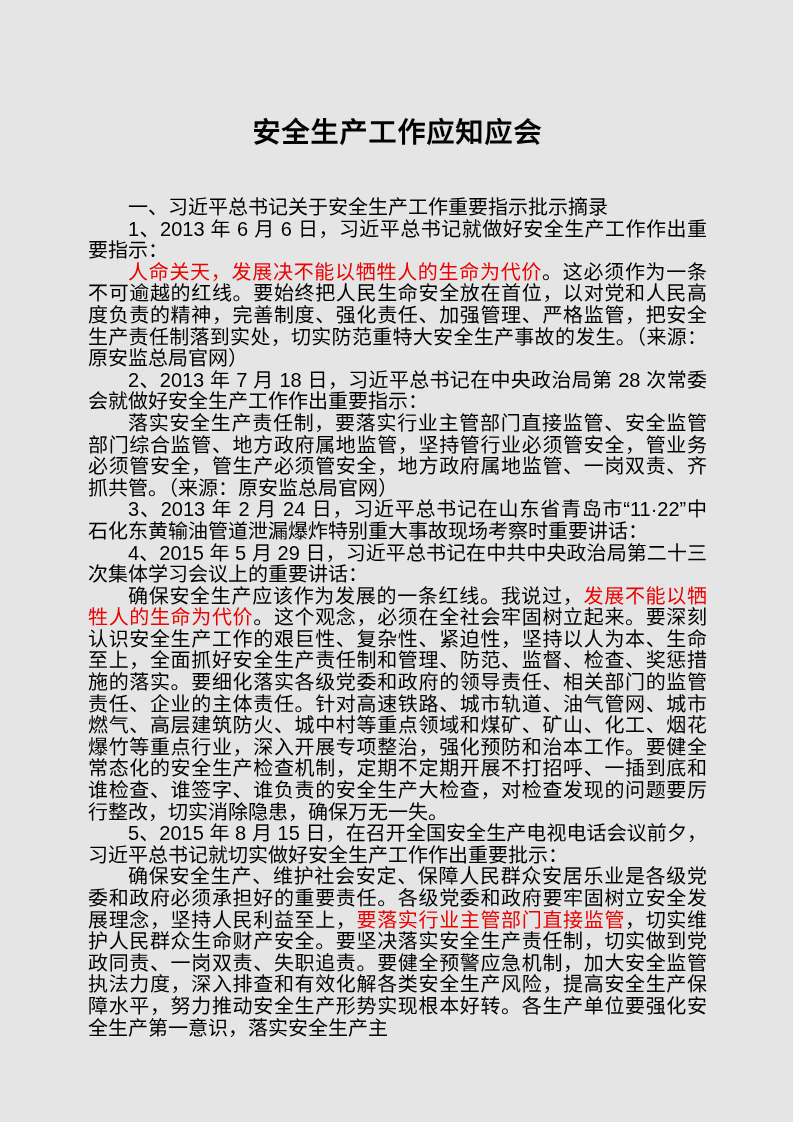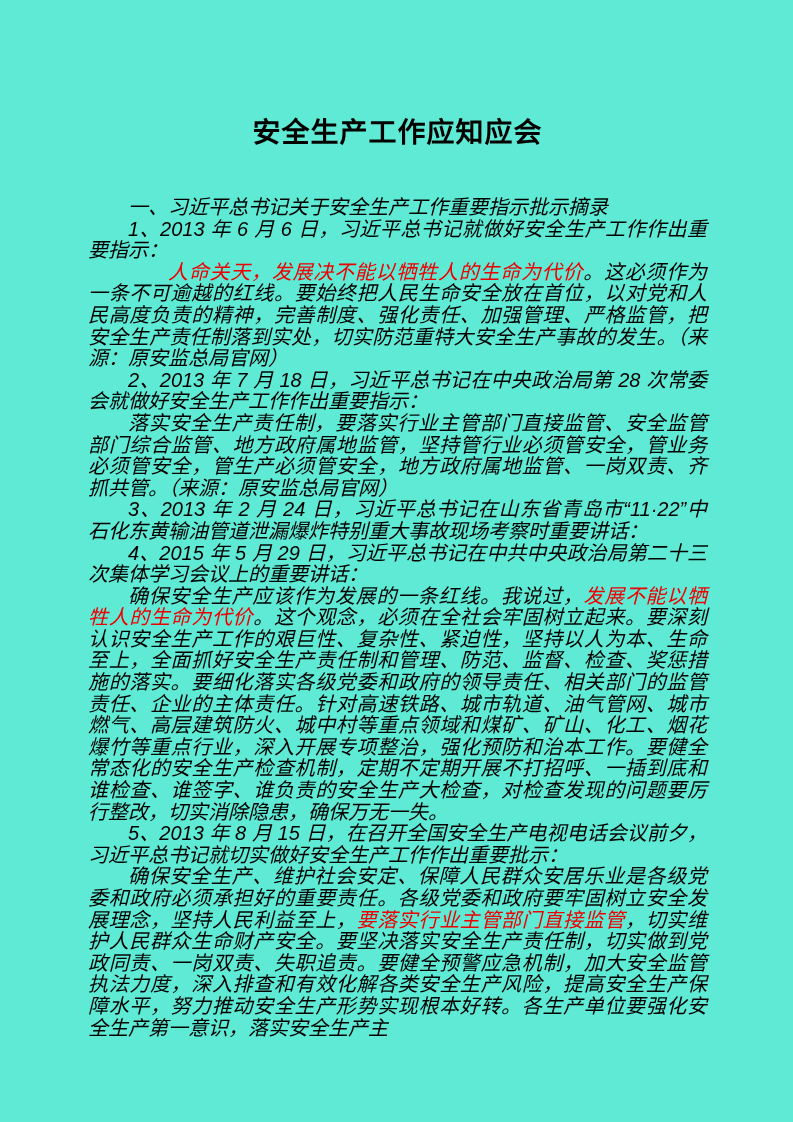--- a/index.html
+++ b/index.html
@@ -4,21 +4,21 @@
 <style>
   html, body {
     margin: 0;
     padding: 0;
     background: #ffffff;
   }
   .page {
     position: relative;
     width: 793px;
     height: 1122px;
-    background: #5eead4;
+    background: #e5e5e5;
     box-sizing: border-box;
     padding: 118px 86px 0 88px;
     overflow: hidden;
     font-family: "Liberation Sans", sans-serif;
     color: #000000;
   }
   .doc-title {
     margin: 0 0 49px 0;
     font-size: 28px;
     line-height: 30px;
@@ -32,36 +32,35 @@
     width: 619px;
   }
   .para {
     margin: 0;
     font-size: 20px;
     line-height: 21.6px;
     text-align: justify;
     text-indent: 2em;
     color: #000000;
     word-break: break-all;
-    font-style: italic;
   }
   .para span.run-red {
     
   }
 </style>
 </head>
 <body>
 
 <div class="page">
   <h1 class="doc-title">安全生产工作应知应会</h1>
   <div class="doc-body">
       <p class="para"><span>一、习近平总书记关于安全生产工作重要指示批示摘录</span></p>
       <p class="para"><span>1、2013 年 6 月 6 日，习近平总书记就做好安全生产工作作出重要指示：</span></p>
-      <p class="para"><span class="run-red" style="color: rgb(238, 0, 0); margin-left: 40px;">人命关天，发展决不能以牺牲人的生命为代价</span><span>。这必须作为一条不可逾越的红线。要始终把人民生命安全放在首位，以对党和人民高度负责的精神，完善制度、强化责任、加强管理、严格监管，把安全生产责任制落到实处，切实防范重特大安全生产事故的发生。（来源：原安监总局官网）</span></p>
+      <p class="para"><span class="run-red" style="color: rgb(238, 0, 0);">人命关天，发展决不能以牺牲人的生命为代价</span><span>。这必须作为一条不可逾越的红线。要始终把人民生命安全放在首位，以对党和人民高度负责的精神，完善制度、强化责任、加强管理、严格监管，把安全生产责任制落到实处，切实防范重特大安全生产事故的发生。（来源：原安监总局官网）</span></p>
       <p class="para"><span>2、2013 年 7 月 18 日，习近平总书记在中央政治局第 28 次常委会就做好安全生产工作作出重要指示：</span></p>
       <p class="para"><span>落实安全生产责任制，要落实行业主管部门直接监管、安全监管部门综合监管、地方政府属地监管，坚持管行业必须管安全，管业务必须管安全，管生产必须管安全，地方政府属地监管、一岗双责、齐抓共管。（来源：原安监总局官网）</span></p>
       <p class="para"><span>3、2013 年 2 月 24 日，习近平总书记在山东省青岛市“11·22”中石化东黄输油管道泄漏爆炸特别重大事故现场考察时重要讲话：</span></p>
       <p class="para"><span>4、2015 年 5 月 29 日，习近平总书记在中共中央政治局第二十三次集体学习会议上的重要讲话：</span></p>
       <p class="para"><span>确保安全生产应该作为发展的一条红线。我说过，</span><span class="run-red" style="color: rgb(238, 0, 0);">发展不能以牺牲人的生命为代价</span><span>。这个观念，必须在全社会牢固树立起来。要深刻认识安全生产工作的艰巨性、复杂性、紧迫性，坚持以人为本、生命至上，全面抓好安全生产责任制和管理、防范、监督、检查、奖惩措施的落实。要细化落实各级党委和政府的领导责任、相关部门的监管责任、企业的主体责任。针对高速铁路、城市轨道、油气管网、城市燃气、高层建筑防火、城中村等重点领域和煤矿、矿山、化工、烟花爆竹等重点行业，深入开展专项整治，强化预防和治本工作。要健全常态化的安全生产检查机制，定期不定期开展不打招呼、一插到底和谁检查、谁签字、谁负责的安全生产大检查，对检查发现的问题要厉行整改，切实消除隐患，确保万无一失。</span></p>
-      <p class="para"><span>5、2013 年 8 月 15 日，在召开全国安全生产电视电话会议前夕，习近平总书记就切实做好安全生产工作作出重要批示：</span></p>
+      <p class="para"><span>5、2015 年 8 月 15 日，在召开全国安全生产电视电话会议前夕，习近平总书记就切实做好安全生产工作作出重要批示：</span></p>
       <p class="para"><span>确保安全生产、维护社会安定、保障人民群众安居乐业是各级党委和政府必须承担好的重要责任。各级党委和政府要牢固树立安全发展理念，坚持人民利益至上，</span><span class="run-red" style="color: rgb(238, 0, 0);">要落实行业主管部门直接监管</span><span>，切实维护人民群众生命财产安全。要坚决落实安全生产责任制，切实做到党政同责、一岗双责、失职追责。要健全预警应急机制，加大安全监管执法力度，深入排查和有效化解各类安全生产风险，提高安全生产保障水平，努力推动安全生产形势实现根本好转。各生产单位要强化安全生产第一意识，落实安全生产主</span></p>
     </div>
 </div>
 
 </body></html>

